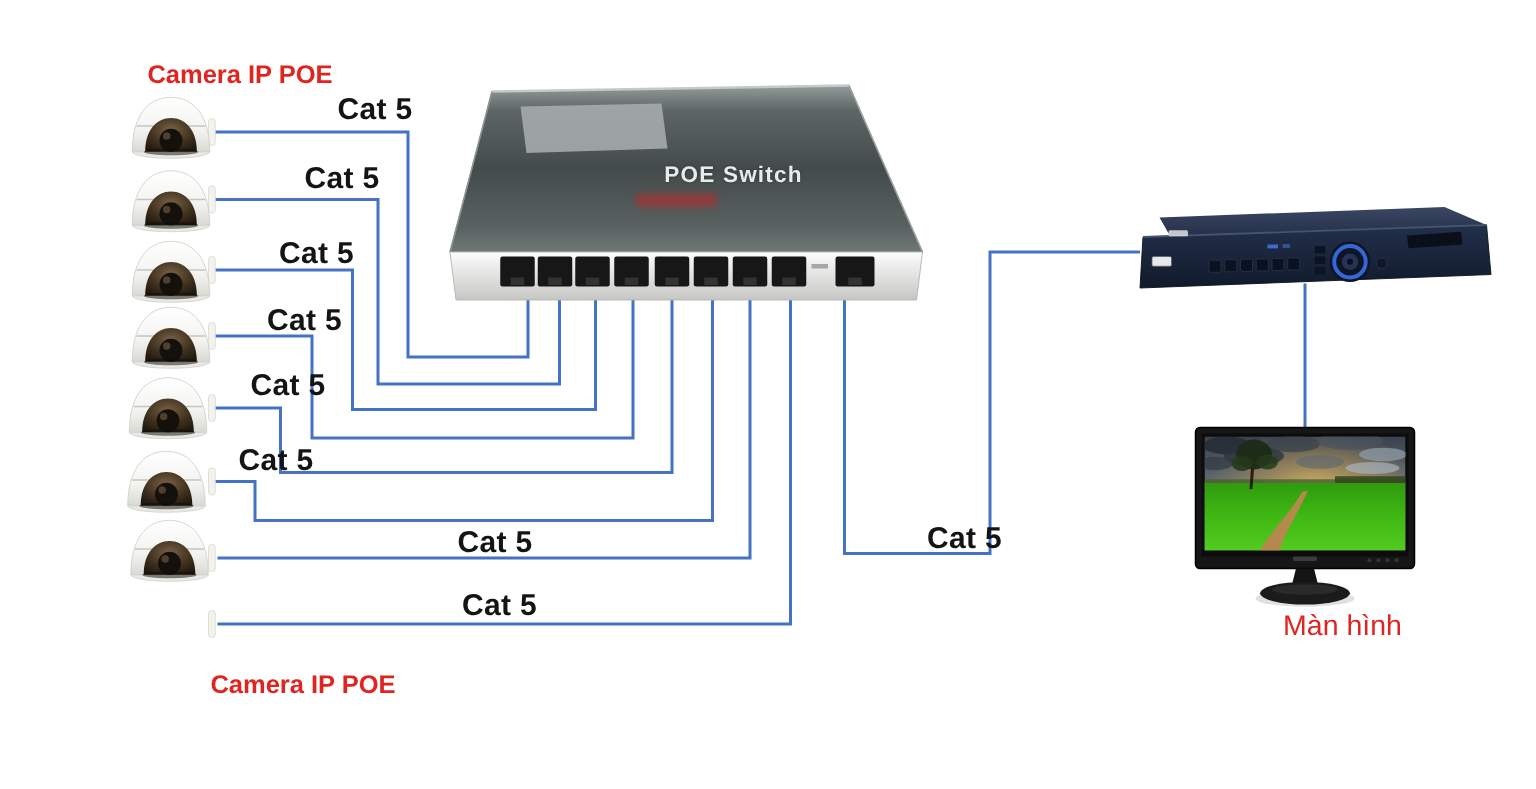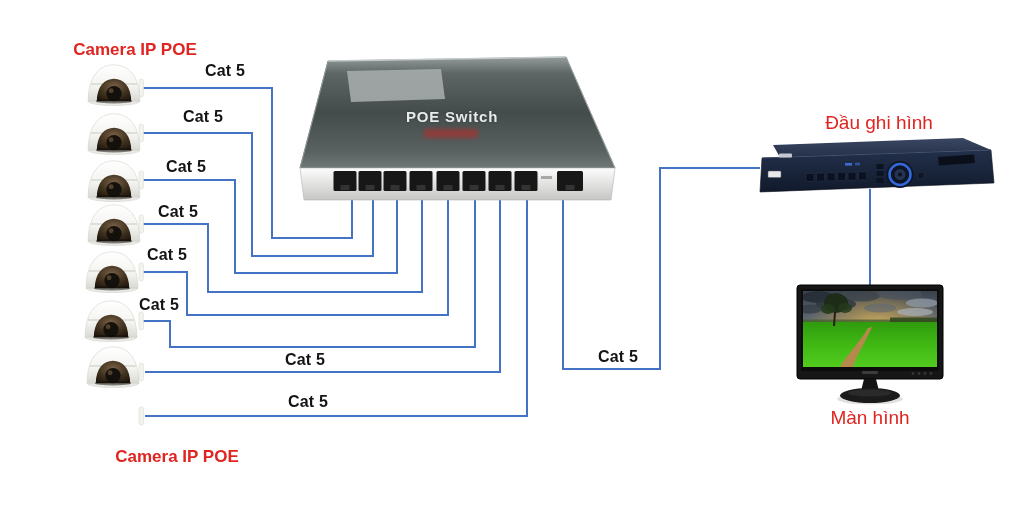--- a/index.html
+++ b/index.html
@@ -1,22 +1,22 @@
 <!DOCTYPE html>
 <html><head>
 <meta charset="utf-8">
 <style>
   html,body{margin:0;padding:0;background:#ffffff;}
   .stage{
     position:relative;width:1024px;height:526px;background:#ffffff;overflow:hidden;
     font-family:"Liberation Sans", sans-serif;
   }
   .stage svg.gfx{position:absolute;left:0;top:0;}
-  .lbl{position:absolute;transform:translateX(-50%);white-space:nowrap;line-height:1.1;}
-  .cat5{font-size:16px;font-weight:700;color:#141414;letter-spacing:.2px;}
+  .lbl{position:absolute;transform:translateX(-50%);white-space:nowrap;line-height:1.1;margin-left:25px;}
+  .cat5{font-size:20px;font-weight:700;color:#141414;letter-spacing:.2px;}
   .redlbl{color:#e02420;}
   .red-bold{font-size:17px;font-weight:700;}
   .red-reg{font-size:19px;font-weight:400;}
   .sw-title{font-size:15px;font-weight:700;color:#e7ebeb;letter-spacing:.8px;
     text-shadow:0 0 2px rgba(0,0,0,.35);}
   .watermark{position:absolute;left:424px;top:129px;width:54px;height:9px;
     background:#c02824;opacity:.55;filter:blur(2.2px);border-radius:2px;}
 </style>
 </head>
 <body>
@@ -218,24 +218,23 @@
       </g>
       <polygon points="864,379 876,379 879,391 861,391" fill="#141414"></polygon>
       <ellipse cx="870" cy="395.5" rx="30" ry="7.5" fill="#1b1b1b"></ellipse>
       <ellipse cx="870" cy="393" rx="22" ry="3.5" fill="#303030" opacity="0.7"></ellipse>
     </g>
   </svg>
 
   <div class="lbl redlbl red-bold" style="left:135px;top:41px;">Camera IP POE</div>
   <div class="lbl redlbl red-bold" style="left:177px;top:448px;">Camera IP POE</div>
 
-  <div class="lbl sw-title" style="left:452px;top:109px;">POE Switch</div>
+  <div class="lbl sw-title" style="left:464px;top:109px;">POE Switch</div>
   <div class="watermark"></div>
 
-  <div class="lbl redlbl red-reg" style="left:879px;top:113px;">Đầu ghi hình</div>
   <div class="lbl redlbl red-reg" style="left:870px;top:408px;text-align:center;">Màn hình</div>
 
   <div class="lbl cat5" style="left:225px;top:62px;">Cat 5</div>
   <div class="lbl cat5" style="left:203px;top:108px;">Cat 5</div>
   <div class="lbl cat5" style="left:186px;top:158px;">Cat 5</div>
   <div class="lbl cat5" style="left:178px;top:203px;">Cat 5</div>
   <div class="lbl cat5" style="left:167px;top:246px;">Cat 5</div>
   <div class="lbl cat5" style="left:159px;top:296px;">Cat 5</div>
   <div class="lbl cat5" style="left:305px;top:351px;">Cat 5</div>
   <div class="lbl cat5" style="left:308px;top:393px;">Cat 5</div>

